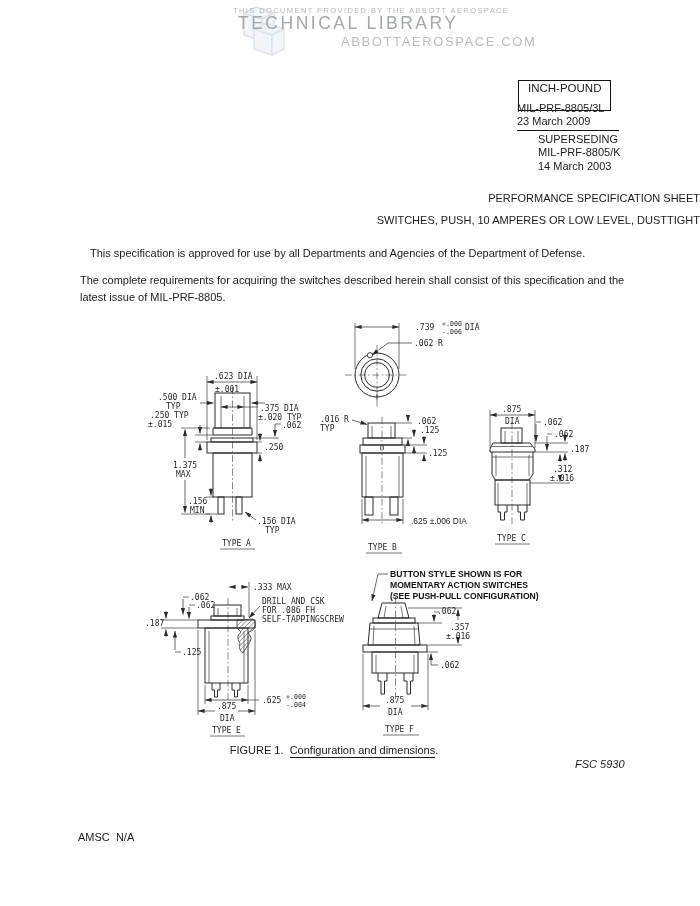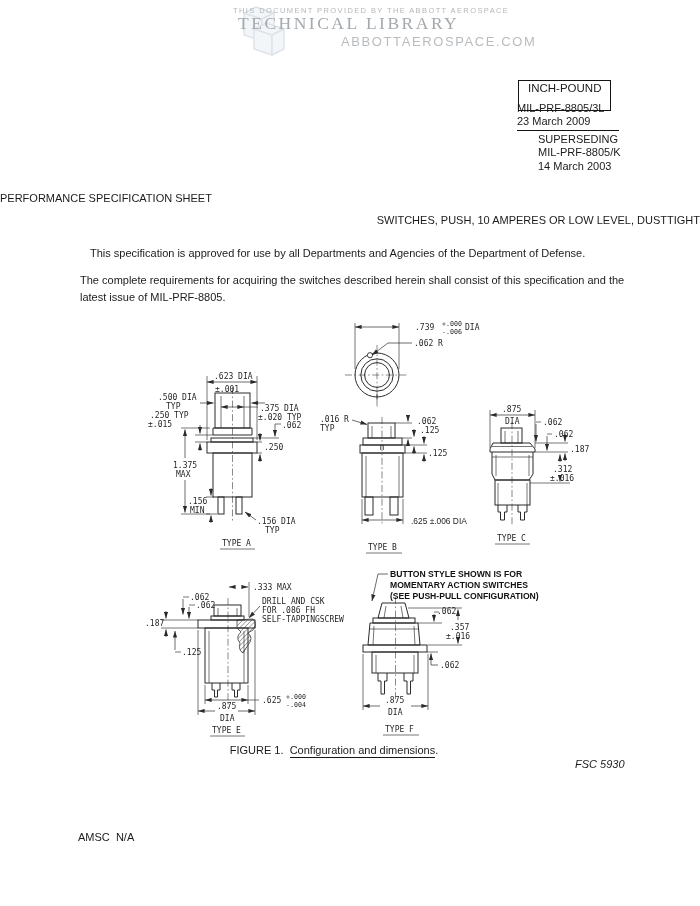--- a/index.html
+++ b/index.html
@@ -1,29 +1,29 @@
 <!DOCTYPE html>
 <html><head>
 <meta charset="utf-8">
 <style>
   html,body{margin:0;padding:0;background:#fff;}
   .page{position:relative;width:700px;height:906px;background:#ffffff;overflow:hidden;
         font-family:"Liberation Sans",sans-serif;color:#1b1b1b;}
   .abs{position:absolute;}
   
   .wm1{left:233px;top:6px;font-size:7.5px;letter-spacing:1.4px;color:#b3b7ba;}
-  .wm2{left:238px;top:13px;font-size:17.5px;letter-spacing:2.5px;color:#a4a9ad;font-family:Liberation Serif, serif;}
+  .wm2{left:238px;top:13px;font-size:17.5px;letter-spacing:2.5px;color:#a4a9ad;}
   .wm3{left:341px;top:34px;font-size:13px;letter-spacing:1.6px;color:#b9bcbf;}
   
   .ip-box{left:518px;top:80px;border:1.6px solid #141414;padding:1px 9px 16px 9px;font-size:11.5px;}
   .hdr{left:517px;top:102px;font-size:11px;line-height:13.4px;}
   .hdr-rule{left:517px;top:130px;width:102px;border-top:1.2px solid #141414;height:0;}
   .hdr2{left:517px;top:133px;font-size:11px;line-height:13.4px;margin-left:21px;}
   
-  .t1{left:0;top:192px;width:700px;text-align:left;font-size:11px;}
+  .t1{left:0;top:192px;width:700px;text-align:right;font-size:11px;}
   .t2{left:0;top:214px;width:700px;text-align:right;font-size:11px;}
   .p1{left:90px;top:247px;width:560px;font-size:11px;}
   .p2{left:80px;top:272px;width:556px;font-size:11px;line-height:16.5px;}
   
   .cap{left:0;top:744px;width:668px;text-align:center;font-size:11px;}
   .cap .u{border-bottom:1px solid #161616;padding-bottom:0.5px;}
   .foot{font-size:11px;white-space:pre;}
   .fl{left:78px;top:803px;margin-top:28px;}
   .fr{left:575px;top:758px;font-style:italic;}
   

